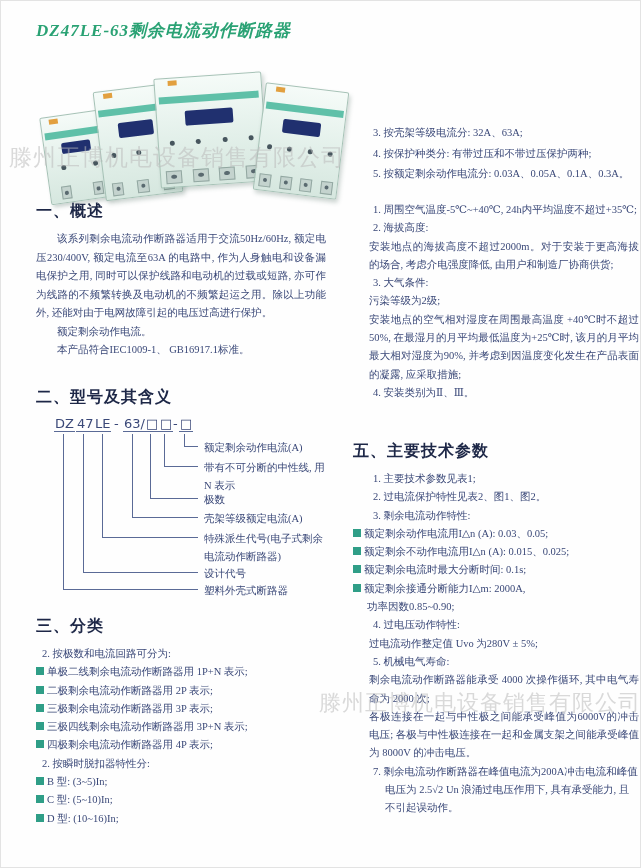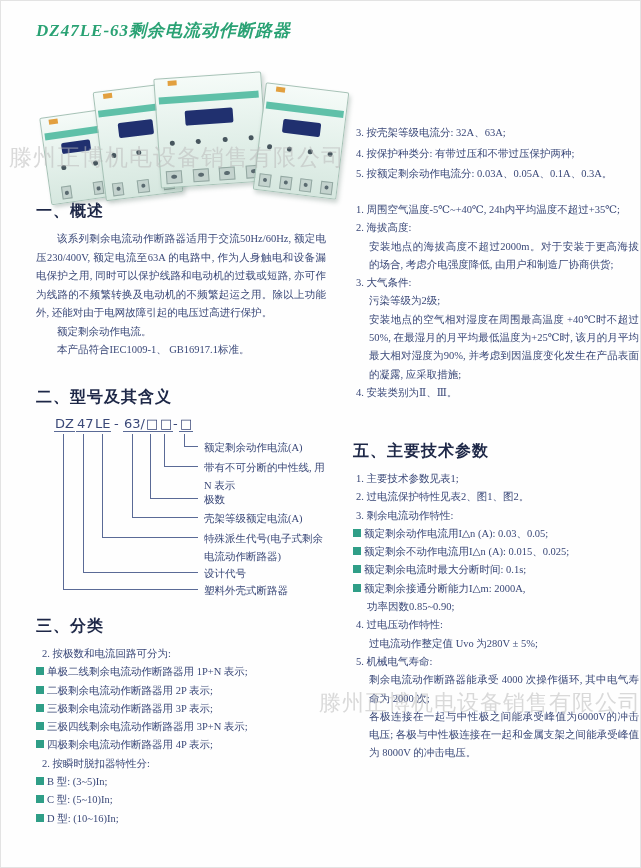--- a/index.html
+++ b/index.html
@@ -44,21 +44,21 @@
   .col-r{left:352px;width:286px;}
   .body-txt{font-size:10.5px;line-height:18px;margin:0;text-align:justify;}
   .ind{text-indent:21px;}
   .p1{line-height:18.5px;}
 
   
   .list{font-size:10.5px;line-height:18.3px;}
   .li{position:relative;}
   .li .sq{display:none;}
   .li.bullet .sq{display:inline-block;width:8px;height:8px;background:#2f9e87;margin-right:3px;}
-  .li.num{margin-left:3px;padding-left:12px;text-indent:-12px;}
+  .li.num{margin-left:20px;padding-left:12px;text-indent:-12px;}
   .li.cont{padding-left:16px;text-align:justify;}
   .li.cont2{padding-left:14px;}
   .cls-list .li.num{margin-left:6px;}
   .cls-list .li.bullet{padding-left:0px;}
   .cls-cont-list{line-height:20.5px;}
 
   
   .diagram{position:relative;height:198px;margin-top:2px;}
   .code{position:absolute;top:0;left:0;height:18px;width:100%;
         font-family:"DejaVu Sans","Liberation Sans",sans-serif;font-size:13px;color:#3a4878;}
@@ -252,16 +252,17 @@
         <div class="li bullet"><span class="sq"></span><span class="txt">额定剩余动作电流用I△n (A):  0.03、0.05;</span></div>
         <div class="li bullet"><span class="sq"></span><span class="txt">额定剩余不动作电流用I△n (A):  0.015、0.025;</span></div>
         <div class="li bullet"><span class="sq"></span><span class="txt">额定剩余电流时最大分断时间:  0.1s;</span></div>
         <div class="li bullet"><span class="sq"></span><span class="txt">额定剩余接通分断能力I△m:  2000A,</span></div>
         <div class="li cont2"><span class="txt">功率因数0.85~0.90;</span></div>
         <div class="li num"><span class="txt">4.  过电压动作特性:</span></div>
         <div class="li cont"><span class="txt">过电流动作整定值 Uvo 为280V ± 5%;</span></div>
         <div class="li num"><span class="txt">5.  机械电气寿命:</span></div>
         <div class="li cont"><span class="txt">剩余电流动作断路器能承受 4000 次操作循环, 其中电气寿命为 2000 次;</span></div>
         <div class="li cont"><span class="txt">各极连接在一起与中性极之间能承受峰值为6000V的冲击电压;  各极与中性极连接在一起和金属支架之间能承受峰值为 8000V 的冲击电压。</span></div>
+        <div class="li num"><span class="txt">7.  剩余电流动作断路器在峰值电流为200A冲击电流和峰值电压为 2.5√2 Un 浪涌过电压作用下, 具有承受能力, 且不引起误动作。</span></div>
       </div>
   </section>
 
 </div>
 
 </body></html>

